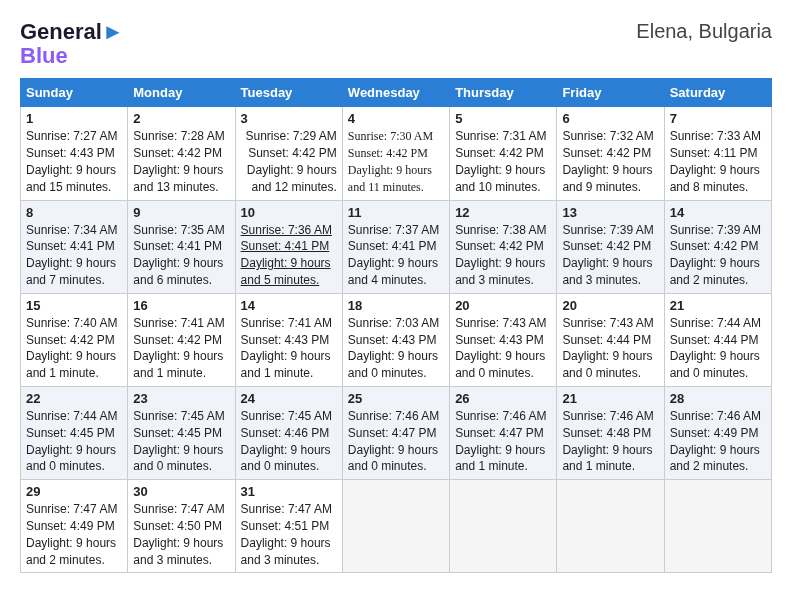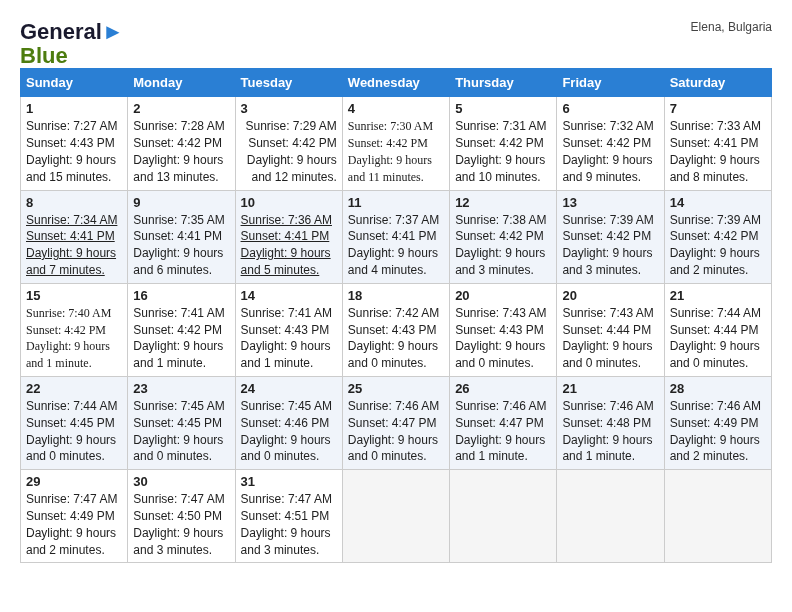--- a/index.html
+++ b/index.html
@@ -7,35 +7,36 @@
       font-family: Arial, sans-serif;
       background: #fff;
       width: 792px;
       min-height: 612px;
       padding: 20px;
     }
     .header {
       display: flex;
       justify-content: space-between;
       align-items: flex-start;
+      margin-bottom: 10px;
     }
     .logo {
       display: flex;
       align-items: center;
     }
     .title-section {
       text-align: right;
     }
     .month-title {
       font-size: 32px;
       font-weight: bold;
       color: #222;
     }
     .location {
-      font-size: 12px;
+      font-size: 20px;
       color: #444;
     }
     table {
       width: 100%;
       border-collapse: collapse;
       border-radius: 27px;
     }
     th {
       background-color: #2a7fd4;
       color: #fff;
@@ -81,21 +82,21 @@
 <body>
 
 <div class="header">
   <div class="logo">
     <div>
       <div style="display:flex;align-items:center;">
         <div style="font-size:22px;font-weight:bold;color:#1a1a2e;line-height:1.1;">
           General<span style="color:#2a7fd4;">►</span>
         </div>
       </div>
-      <div style="font-size:22px;font-weight:bold;color:#4d7c0f;line-height:1.1;">Blue</div>
+      <div style="font-size:22px;font-weight:bold;color:#8b5cf6;line-height:1.1;">Blue</div>
     </div>
   </div>
   <div class="title-section">
     <div class="location">Elena, Bulgaria</div>
   </div>
 </div>
 
 <table>
   <thead>
     <tr>
@@ -148,29 +149,29 @@
         <td>
           <span class="day-num">6</span>
           <div class="day-info" style="white-space: pre-line;">Sunrise: 7:32 AM
 Sunset: 4:42 PM
 Daylight: 9 hours
 and 9 minutes.</div>
         </td>
         <td>
           <span class="day-num">7</span>
           <div class="day-info" style="white-space: pre-line;">Sunrise: 7:33 AM
-Sunset: 4:41 PM
+Sunset: 4:11 PM
 Daylight: 9 hours
 and 8 minutes.</div>
         </td>
       </tr>
       <tr>
         <td>
           <span class="day-num">8</span>
-          <div class="day-info" style="white-space: pre-line; text-decoration: underline;">Sunrise: 7:34 AM
+          <div class="day-info" style="white-space: pre-line;">Sunrise: 7:34 AM
 Sunset: 4:41 PM
 Daylight: 9 hours
 and 7 minutes.</div>
         </td>
         <td>
           <span class="day-num">9</span>
           <div class="day-info" style="white-space: pre-line;">Sunrise: 7:35 AM
 Sunset: 4:41 PM
 Daylight: 9 hours
 and 6 minutes.</div>
@@ -207,42 +208,42 @@
           <span class="day-num">14</span>
           <div class="day-info" style="white-space: pre-line;">Sunrise: 7:39 AM
 Sunset: 4:42 PM
 Daylight: 9 hours
 and 2 minutes.</div>
         </td>
       </tr>
       <tr>
         <td>
           <span class="day-num">15</span>
-          <div class="day-info" style="white-space: pre-line; font-family: Liberation Serif, serif;">Sunrise: 7:40 AM
+          <div class="day-info" style="white-space: pre-line;">Sunrise: 7:40 AM
 Sunset: 4:42 PM
 Daylight: 9 hours
 and 1 minute.</div>
         </td>
         <td>
           <span class="day-num">16</span>
           <div class="day-info" style="white-space: pre-line;">Sunrise: 7:41 AM
 Sunset: 4:42 PM
 Daylight: 9 hours
 and 1 minute.</div>
         </td>
         <td>
           <span class="day-num">14</span>
           <div class="day-info" style="white-space: pre-line;">Sunrise: 7:41 AM
 Sunset: 4:43 PM
 Daylight: 9 hours
 and 1 minute.</div>
         </td>
         <td>
           <span class="day-num">18</span>
-          <div class="day-info" style="white-space: pre-line;">Sunrise: 7:42 AM
+          <div class="day-info" style="white-space: pre-line;">Sunrise: 7:03 AM
 Sunset: 4:43 PM
 Daylight: 9 hours
 and 0 minutes.</div>
         </td>
         <td>
           <span class="day-num">20</span>
           <div class="day-info" style="white-space: pre-line;">Sunrise: 7:43 AM
 Sunset: 4:43 PM
 Daylight: 9 hours
 and 0 minutes.</div>

